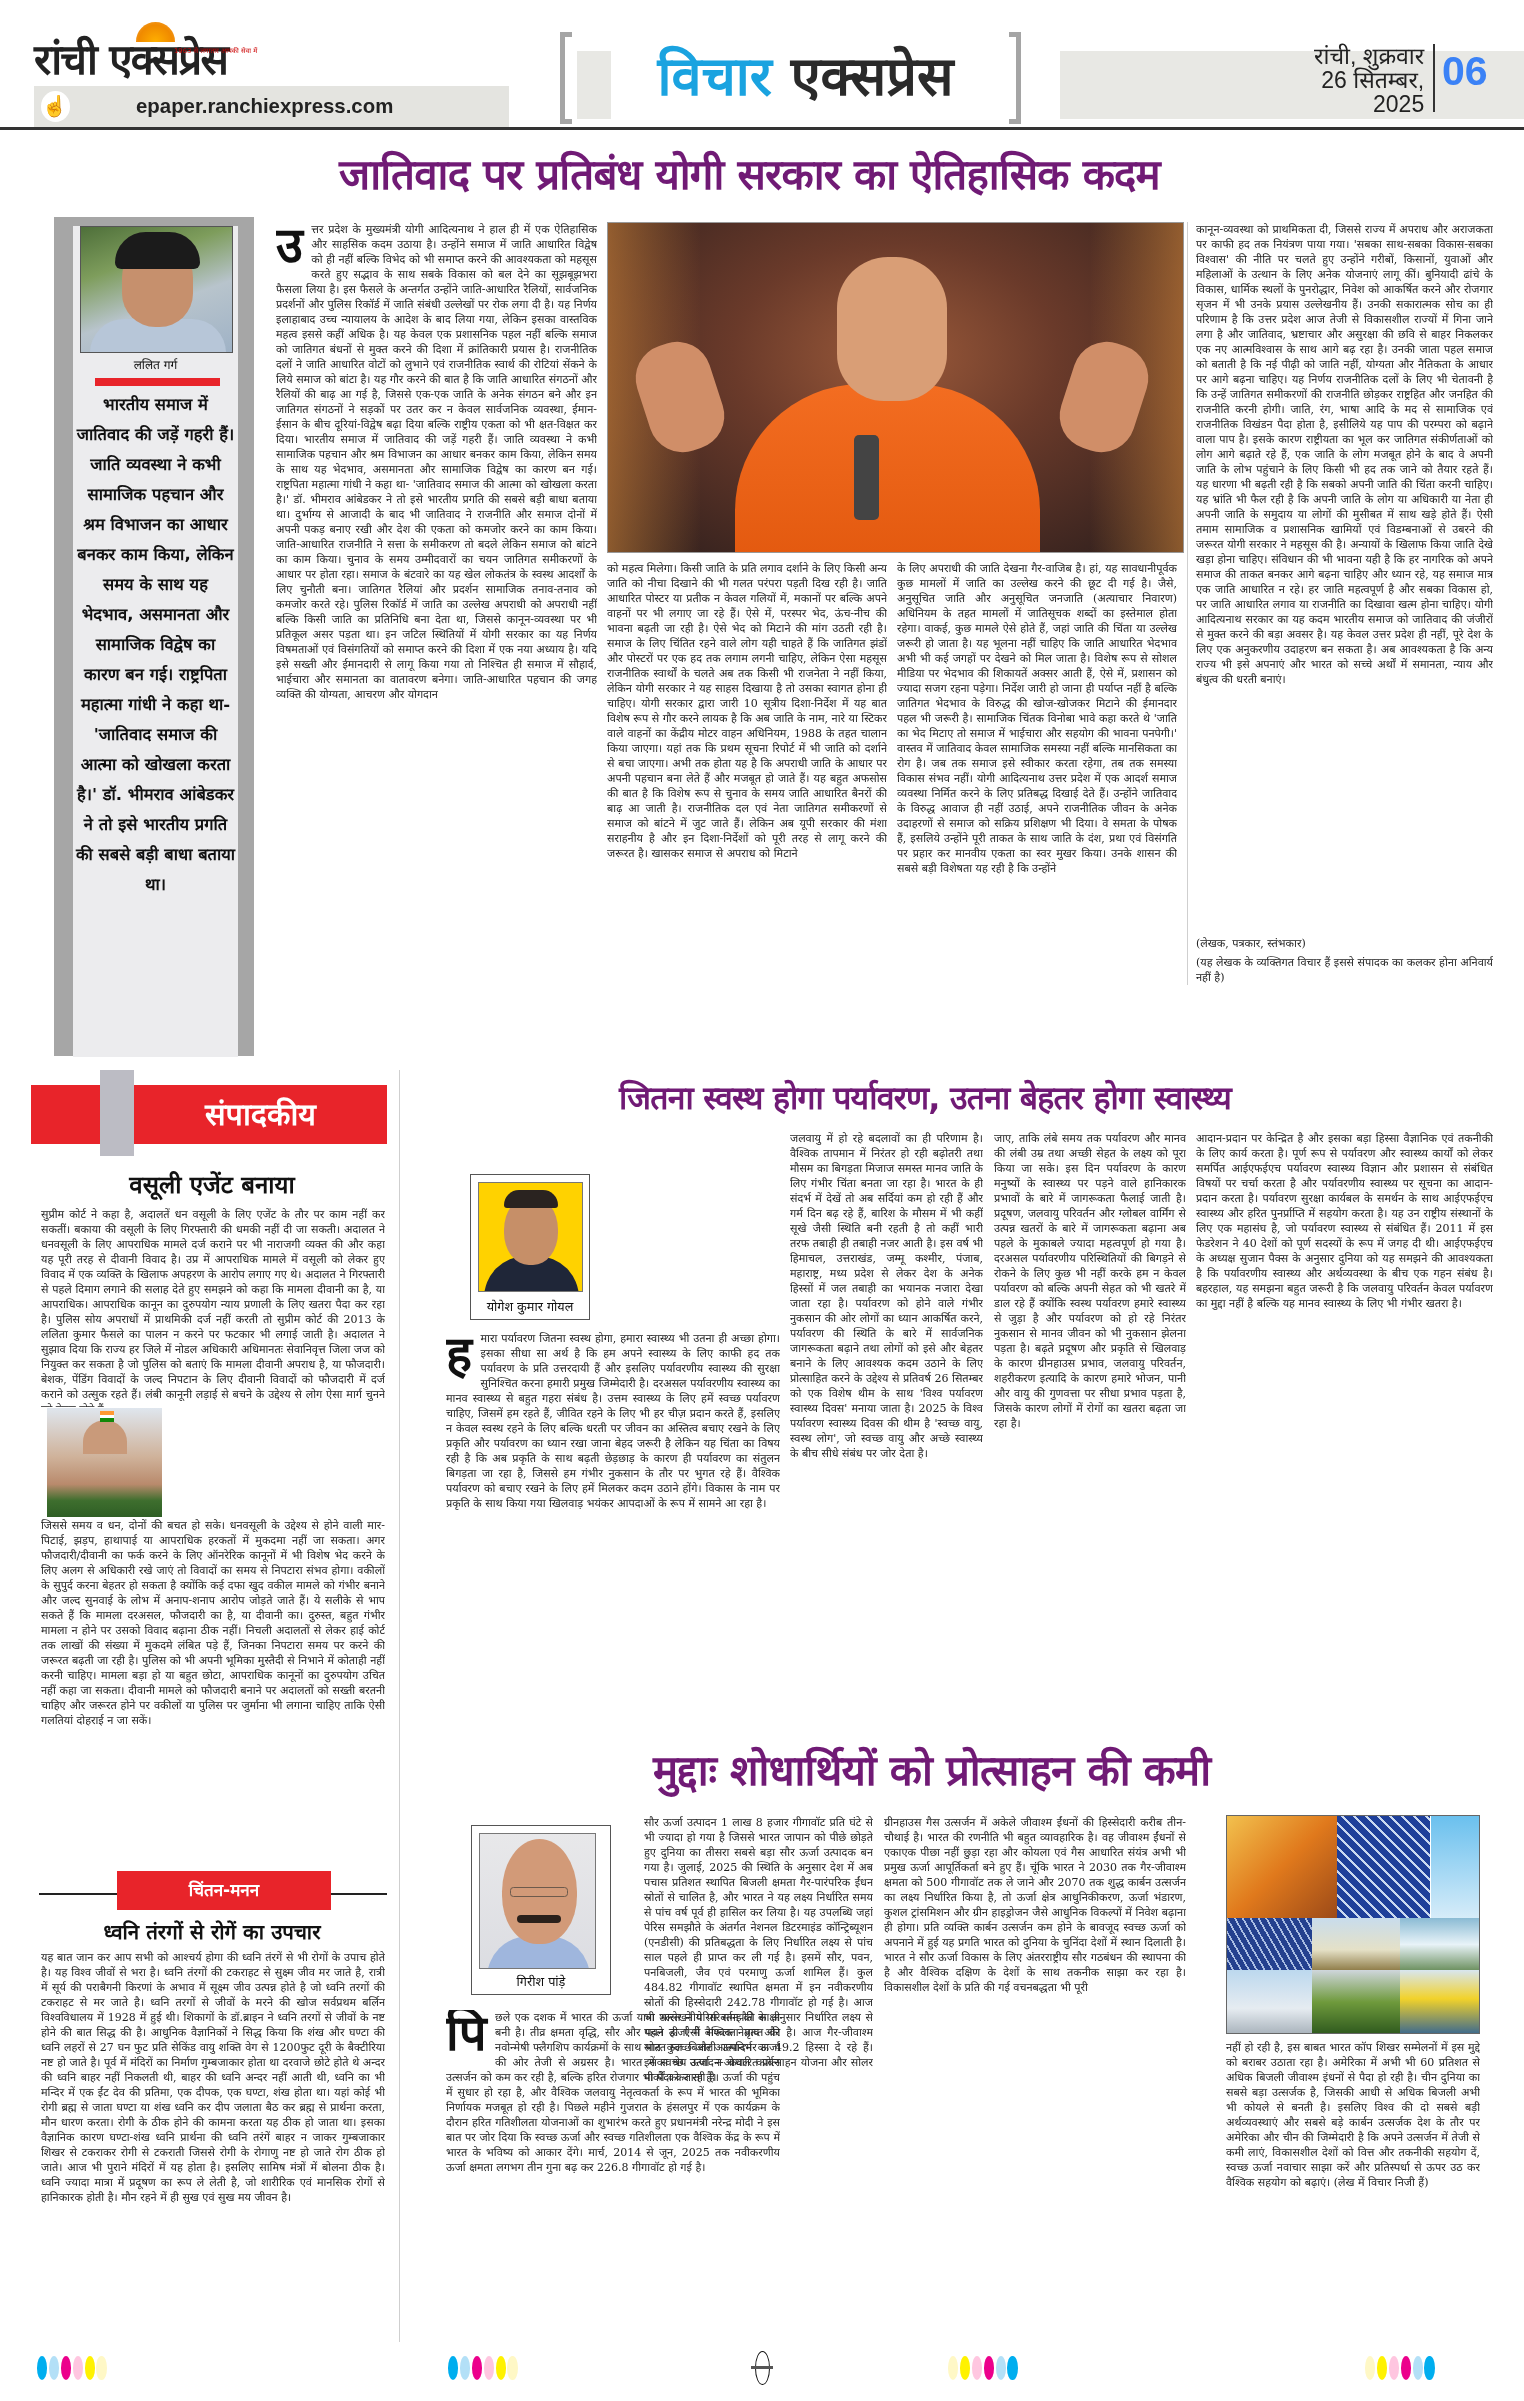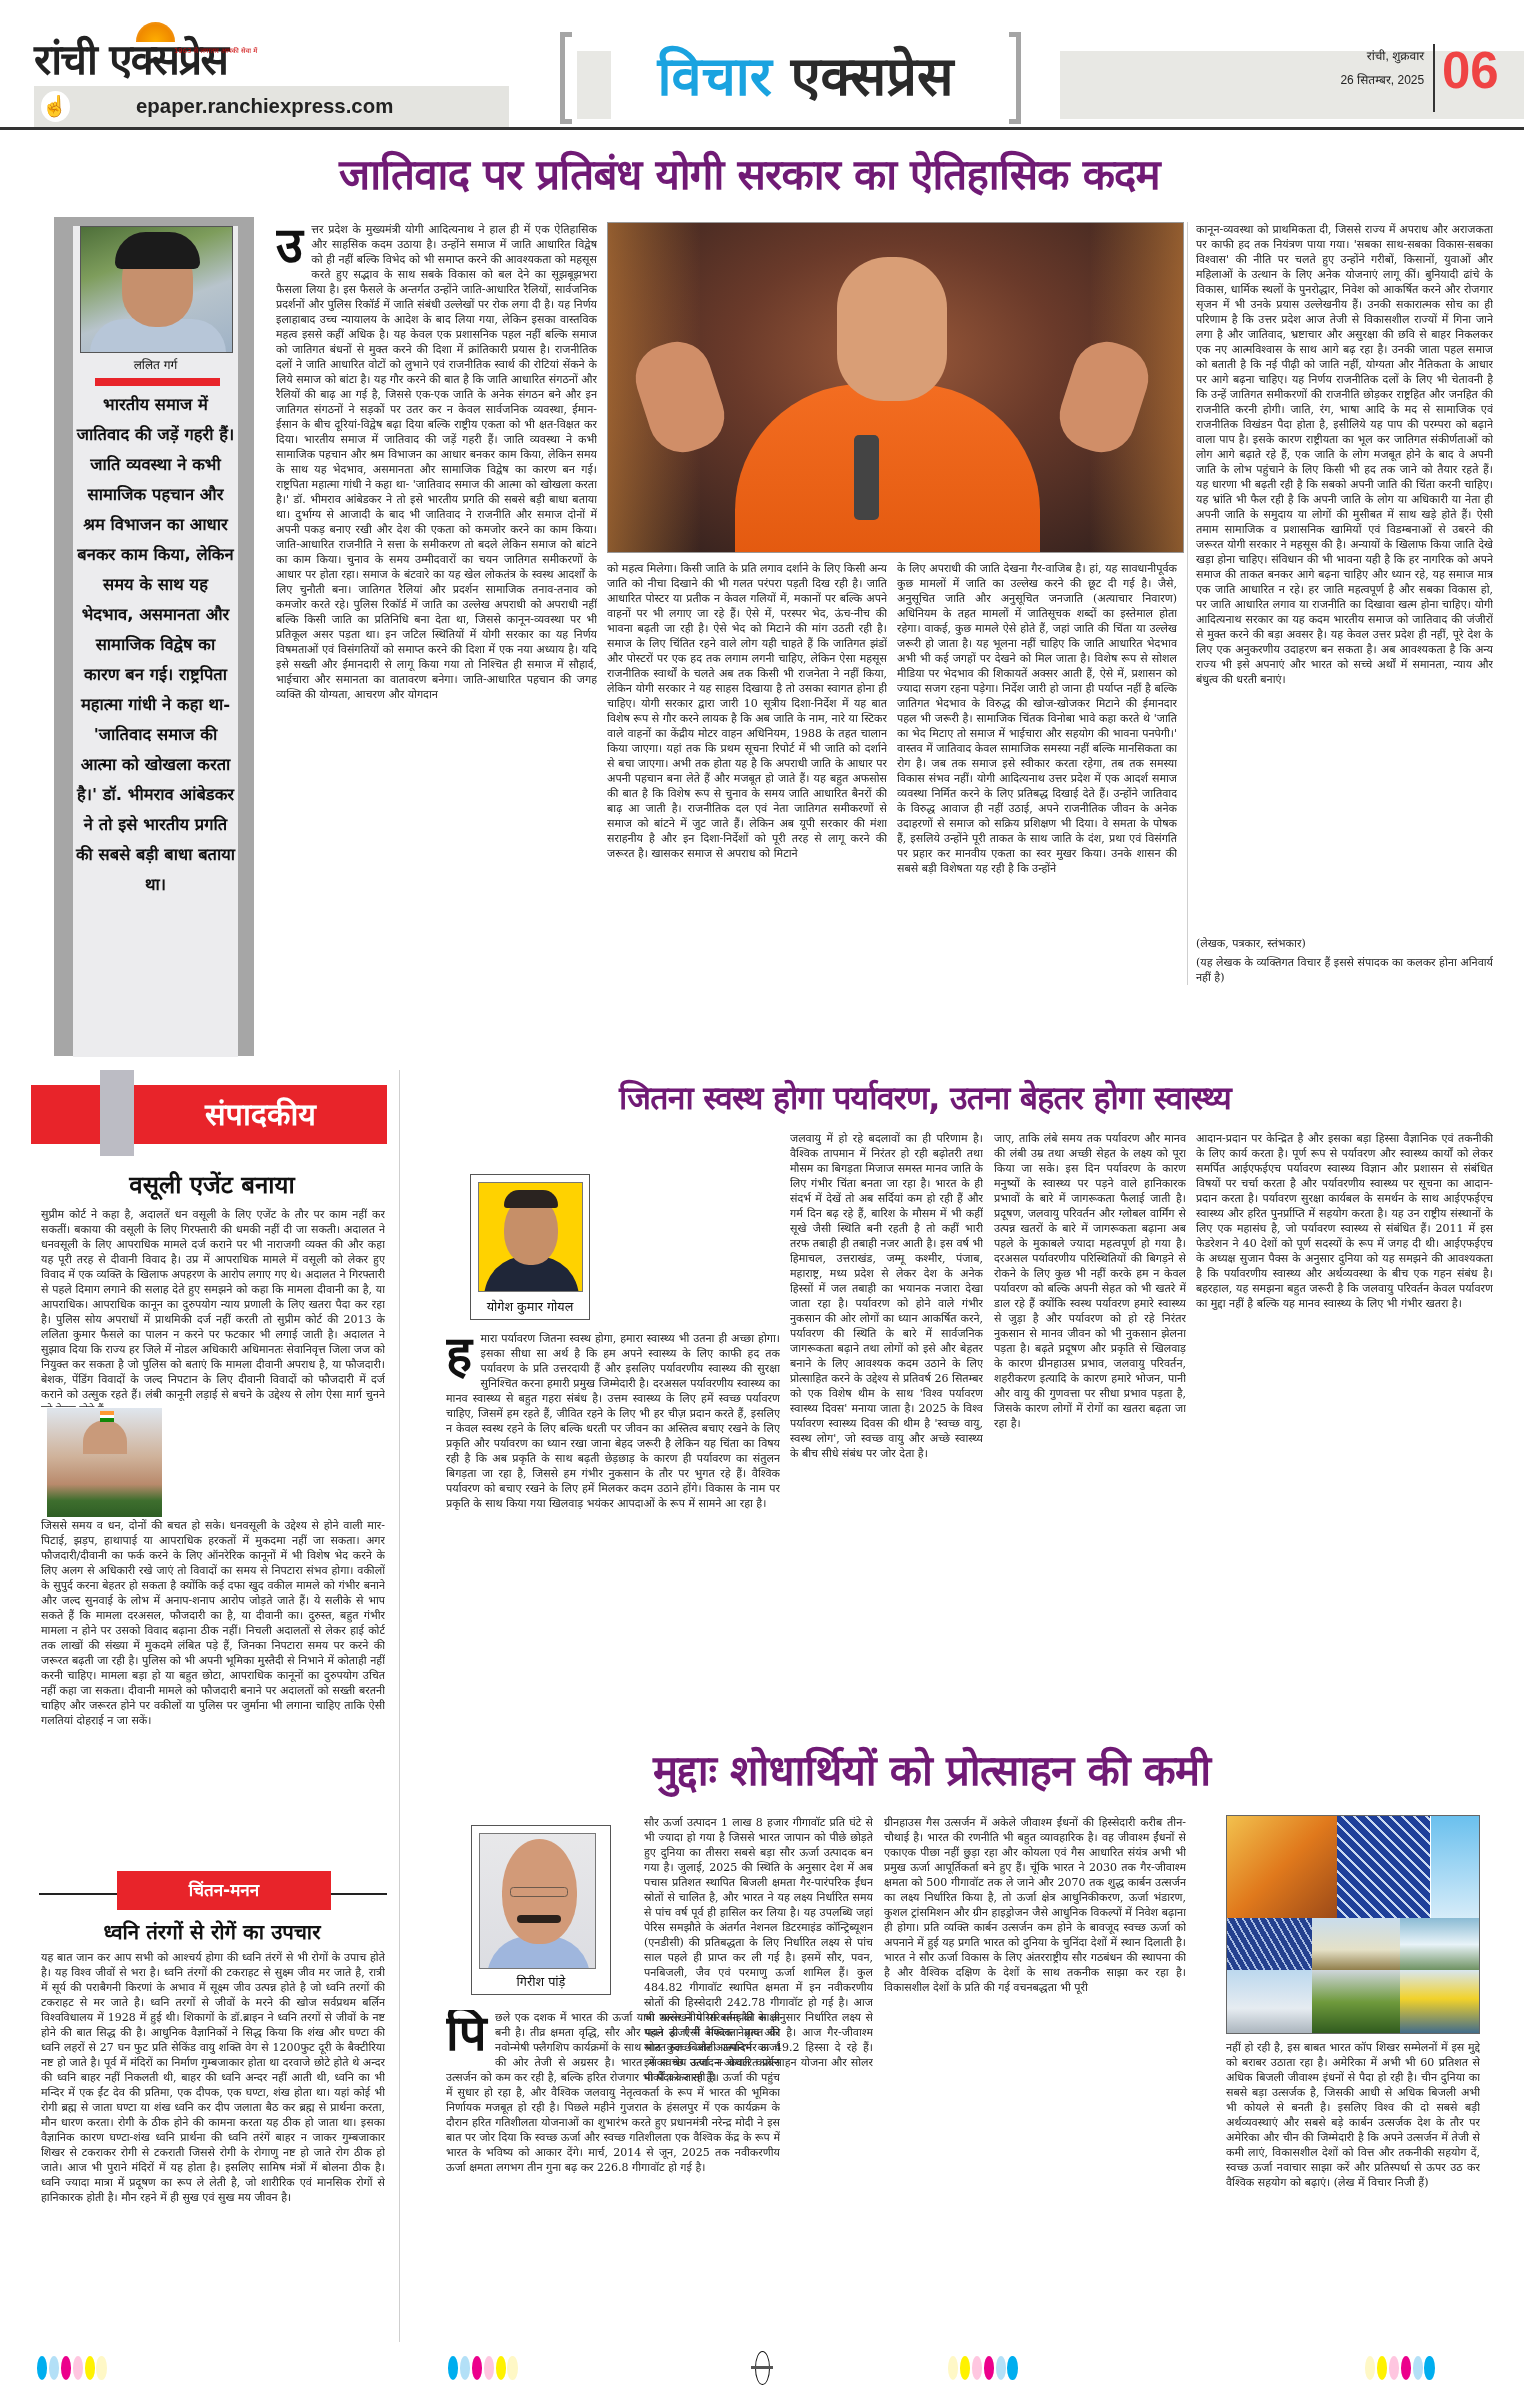--- a/index.html
+++ b/index.html
@@ -18,23 +18,23 @@
 
   .sect-band { left: 577px; top: 51px; width: 948px; height: 68px; background: #e8e8e4; }
   .sect-white { left: 611px; top: 30.5px; width: 449px; height: 100px; background: #fff; }
   .bracket { width: 12px; height: 92px; border: 5.1px solid #a5a5a5; }
   .bracket.l { left: 560px; top: 32px; border-right: none; }
   .bracket.r { left: 1009px; top: 32px; border-left: none; }
   .sect-title { left: 585px; top: 34px; width: 441px; text-align: center; font-family: "DejaVu Sans", sans-serif; font-weight: bold; font-size: 54px; line-height: 85px; }
   .sect-title .a { color: #1aa3e0; }
   .sect-title .b { color: #2a2a2a; }
   .rule-top { left: 0; top: 127px; width: 1525px; height: 2.5px; background: #333; }
-  .date-box { left: 1306px; top: 44px; width: 125px; height: 54px; text-align: right; font-family: "Liberation Sans", sans-serif; font-size: 12px; line-height: 24px; color: #222; padding-right: 6.8px; }
+  .date-box { left: 1306px; top: 44px; width: 125px; height: 54px; text-align: right; font-family: "Liberation Sans", sans-serif; font-size: 23px; line-height: 24px; color: #222; padding-right: 6.8px; }
   .date-sep { left: 1433px; top: 44px; width: 1.7px; height: 68px; background: #333; }
-  .page-no { left: 1442px; top: 44px; width: 68px; font-family: "Liberation Sans", sans-serif; font-weight: bold; font-size: 51px; line-height: 54px; color: #ef4444; }
+  .page-no { left: 1442px; top: 44px; width: 68px; font-family: "Liberation Sans", sans-serif; font-weight: bold; font-size: 41px; line-height: 54px; color: #3b82f6; }
 
   
   .hl { font-family: "DejaVu Sans", sans-serif; font-weight: bold; color: #701a75; white-space: nowrap; text-align: right; }
   .hl-main { left: 339px; top: 148px; font-size: 42px; line-height: 54px; letter-spacing: -0.8px; }
   .hl-env { left: 619px; top: 1075px; font-size: 32px; line-height: 47px; letter-spacing: -0.8px; }
   .hl-issue { left: 653px; top: 1745px; font-size: 42px; line-height: 51px; letter-spacing: -0.8px; }
 
   
   .col { font-size: 11px; line-height: 15px; text-align: justify; color: #222; overflow: hidden; }
   .dropcap { float: left; font-family: "DejaVu Sans", sans-serif; font-weight: bold; font-size: 49px; line-height: 44px; margin: 1.7px 8.5px 0 0; color: #111; }

